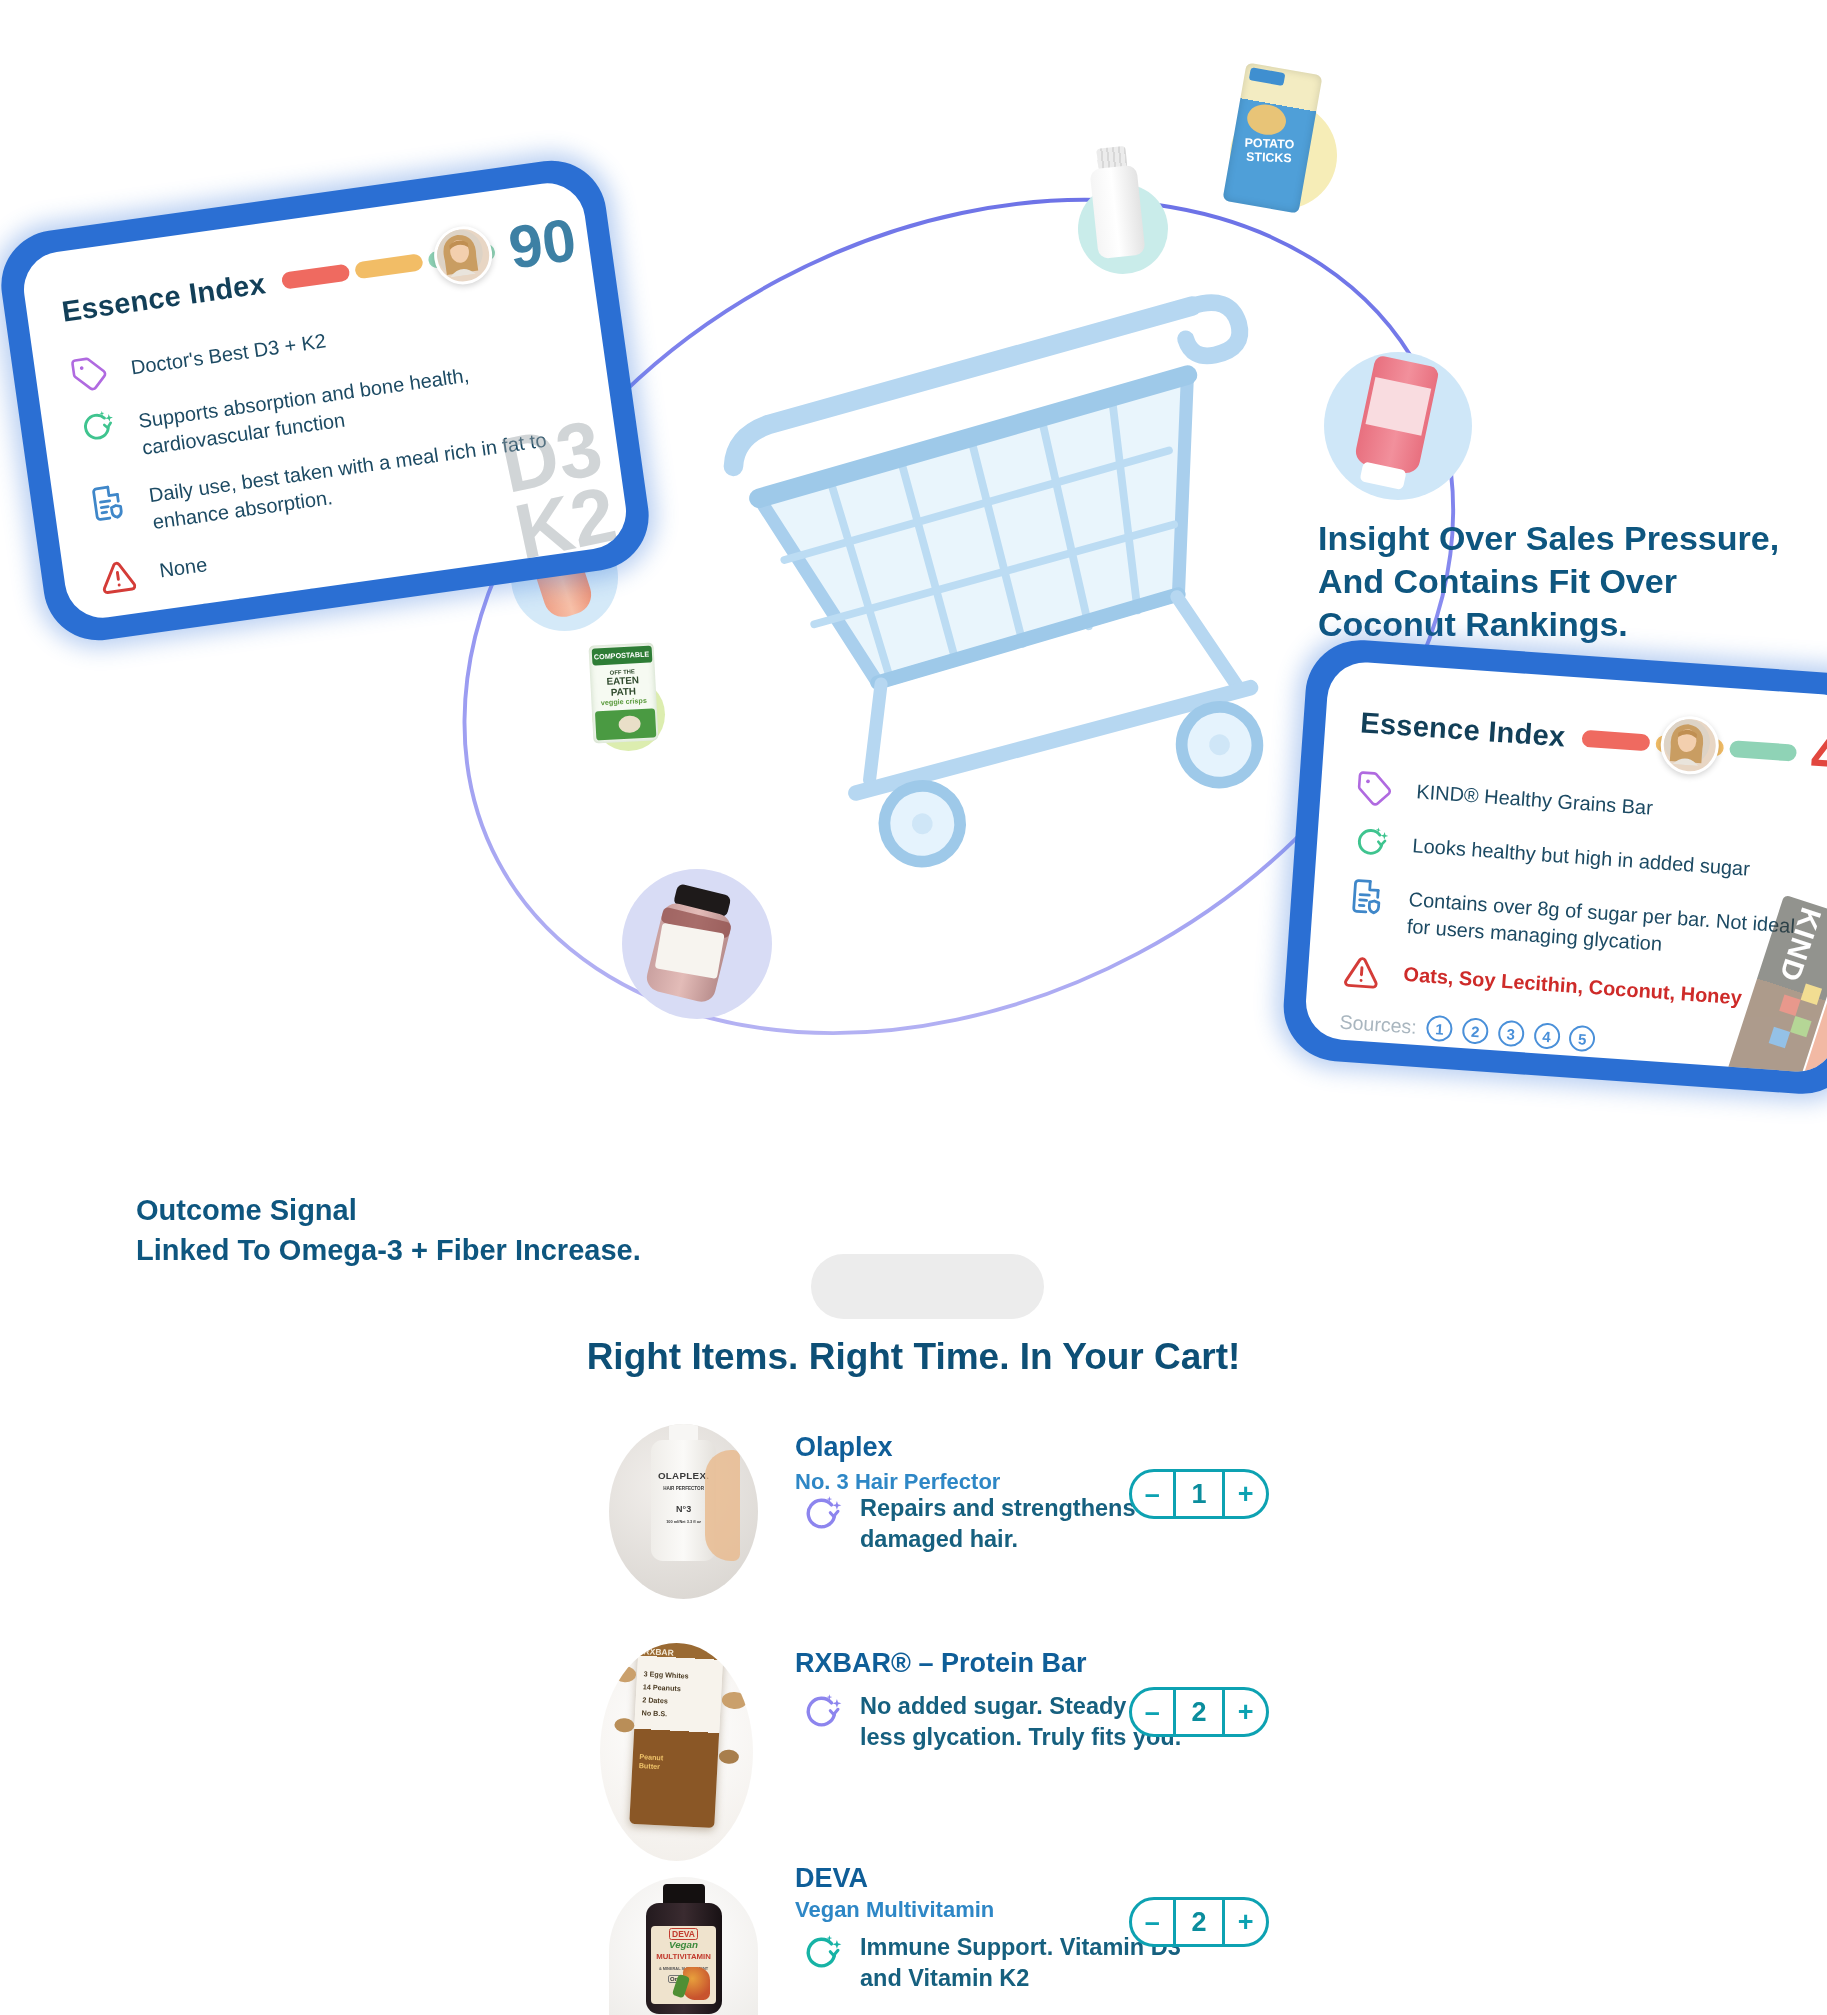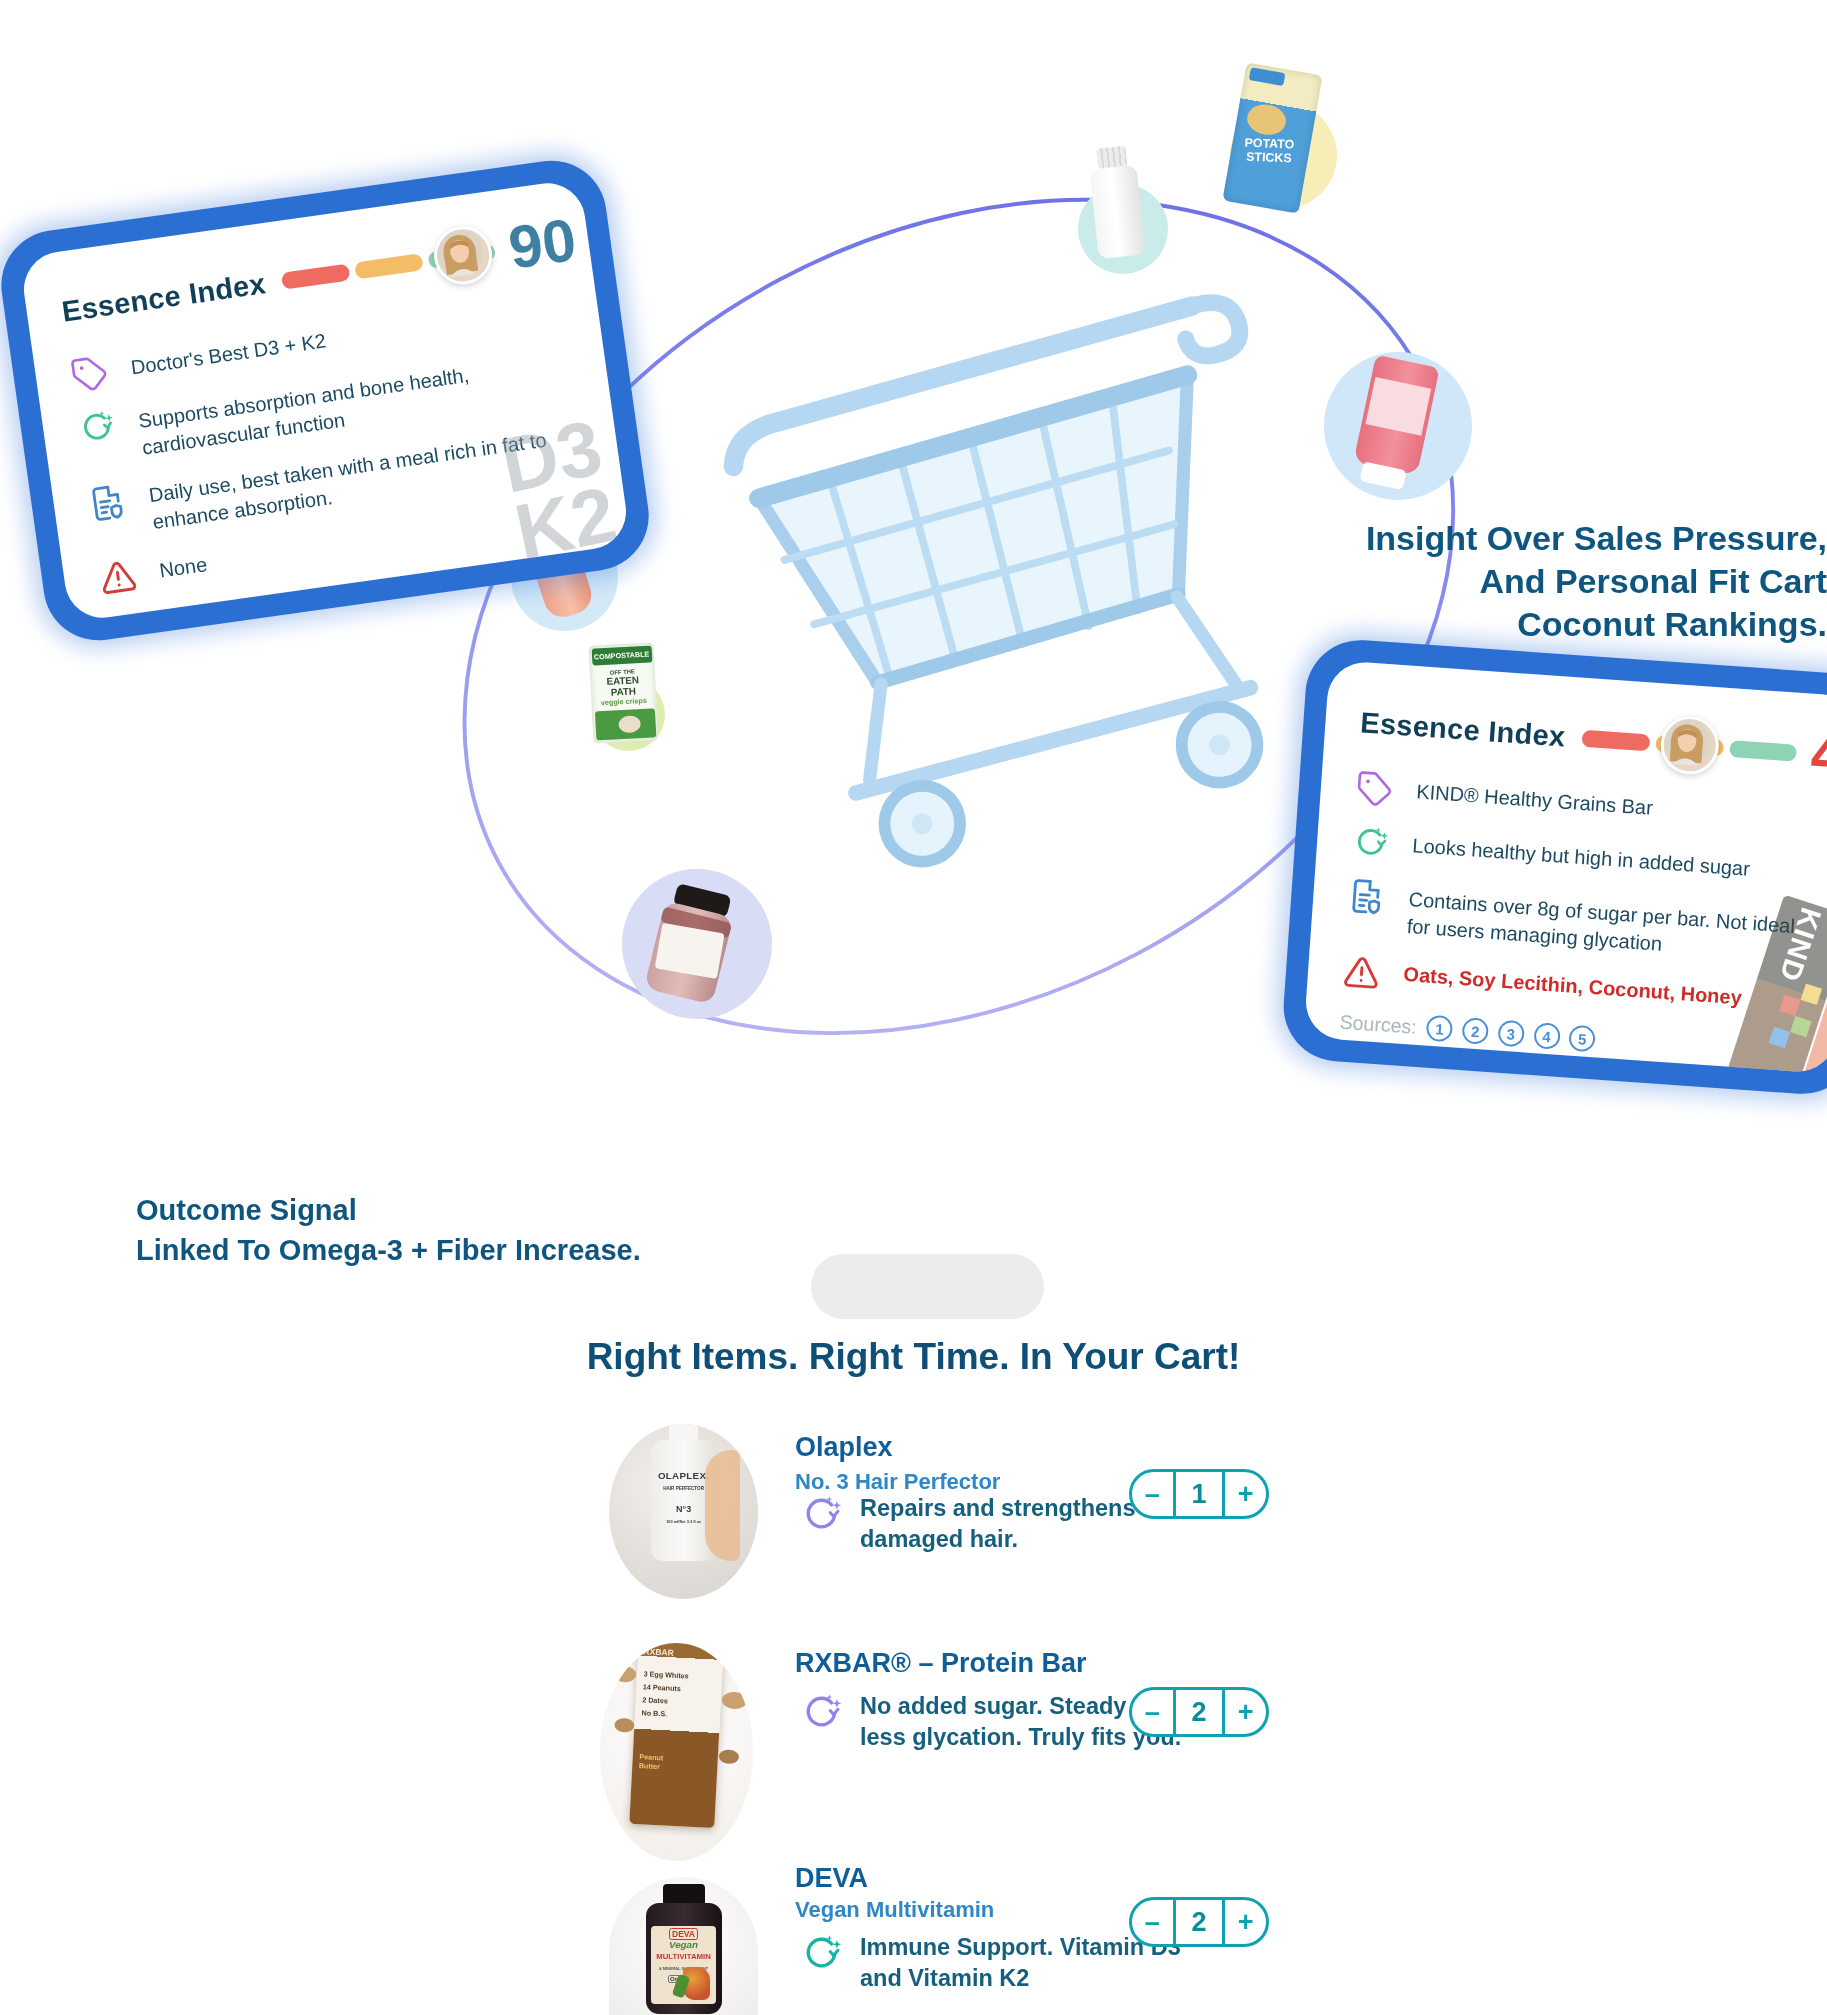--- a/index.html
+++ b/index.html
@@ -47,21 +47,21 @@
   .wm1{position:absolute;right:14.4px;bottom:-3.9px;font-size:78px;font-weight:bold;color:#9aa2a6;
         opacity:.45;line-height:68px;text-align:center;transform:rotate(-4deg);}
   .wm2{position:absolute;right:-5.2px;bottom:-26px;width:111px;height:196px;transform:rotate(14deg);opacity:.55;}
   .wm2 .bar{position:absolute;left:19.6px;top:0;width:72px;height:196px;background:linear-gradient(#3a3b33 0 45%,#6b4a2e 45% 100%);border-radius:5.2px;}
   .wm2 .kind{position:absolute;left:34px;top:5.2px;color:#fff;font-weight:bold;font-size:29px;
         writing-mode:vertical-rl;letter-spacing:1.3px;}
   .wm2 .sq{position:absolute;width:17px;height:17px;left:68px;}
   .wm2 .edge{position:absolute;right:0;top:19.6px;width:17px;height:163px;background:#e8805a;border-radius:3.9px;}
 
   
-  .right-head{position:absolute;left:1318px;top:517px;width:509px;text-align:right;
+  .right-head{position:absolute;left:1318px;top:517px;width:509px;
         font-weight:bold;font-size:34px;line-height:43px;color:#0e567f;z-index:5;}
   .signal{position:absolute;left:136px;top:1145px;font-weight:bold;font-size:29px;
         line-height:40px;color:#0e567f;z-index:5;margin-top:45px;}
   .pill{position:absolute;left:811px;top:1254px;width:233px;height:65px;border-radius:34px;
         background:#ececec;z-index:5;}
   .sec-head{position:absolute;left:0;top:1336px;width:1827px;text-align:center;
         font-size:37px;font-weight:bold;color:#0d4f76;z-index:5;}
 
   
   .p-img{position:absolute;border-radius:50%;overflow:hidden;z-index:5;
@@ -338,21 +338,21 @@
         <span class="srcnum">2</span>
         <span class="srcnum">3</span>
         <span class="srcnum">4</span>
         <span class="srcnum">5</span>
       </div>
     </div>
   </div>
 
   <div class="right-head">
     <div>Insight Over Sales Pressure,</div>
-    <div>And Personal Fit Cart</div>
+    <div>And Contains Fit Over</div>
     <div>Coconut Rankings.</div>
   </div>
 
   <div class="signal">
     <div>Outcome Signal</div>
     <div>Linked To Omega-3 + Fiber Increase.</div>
   </div>
 
   <div class="pill"></div>
 

